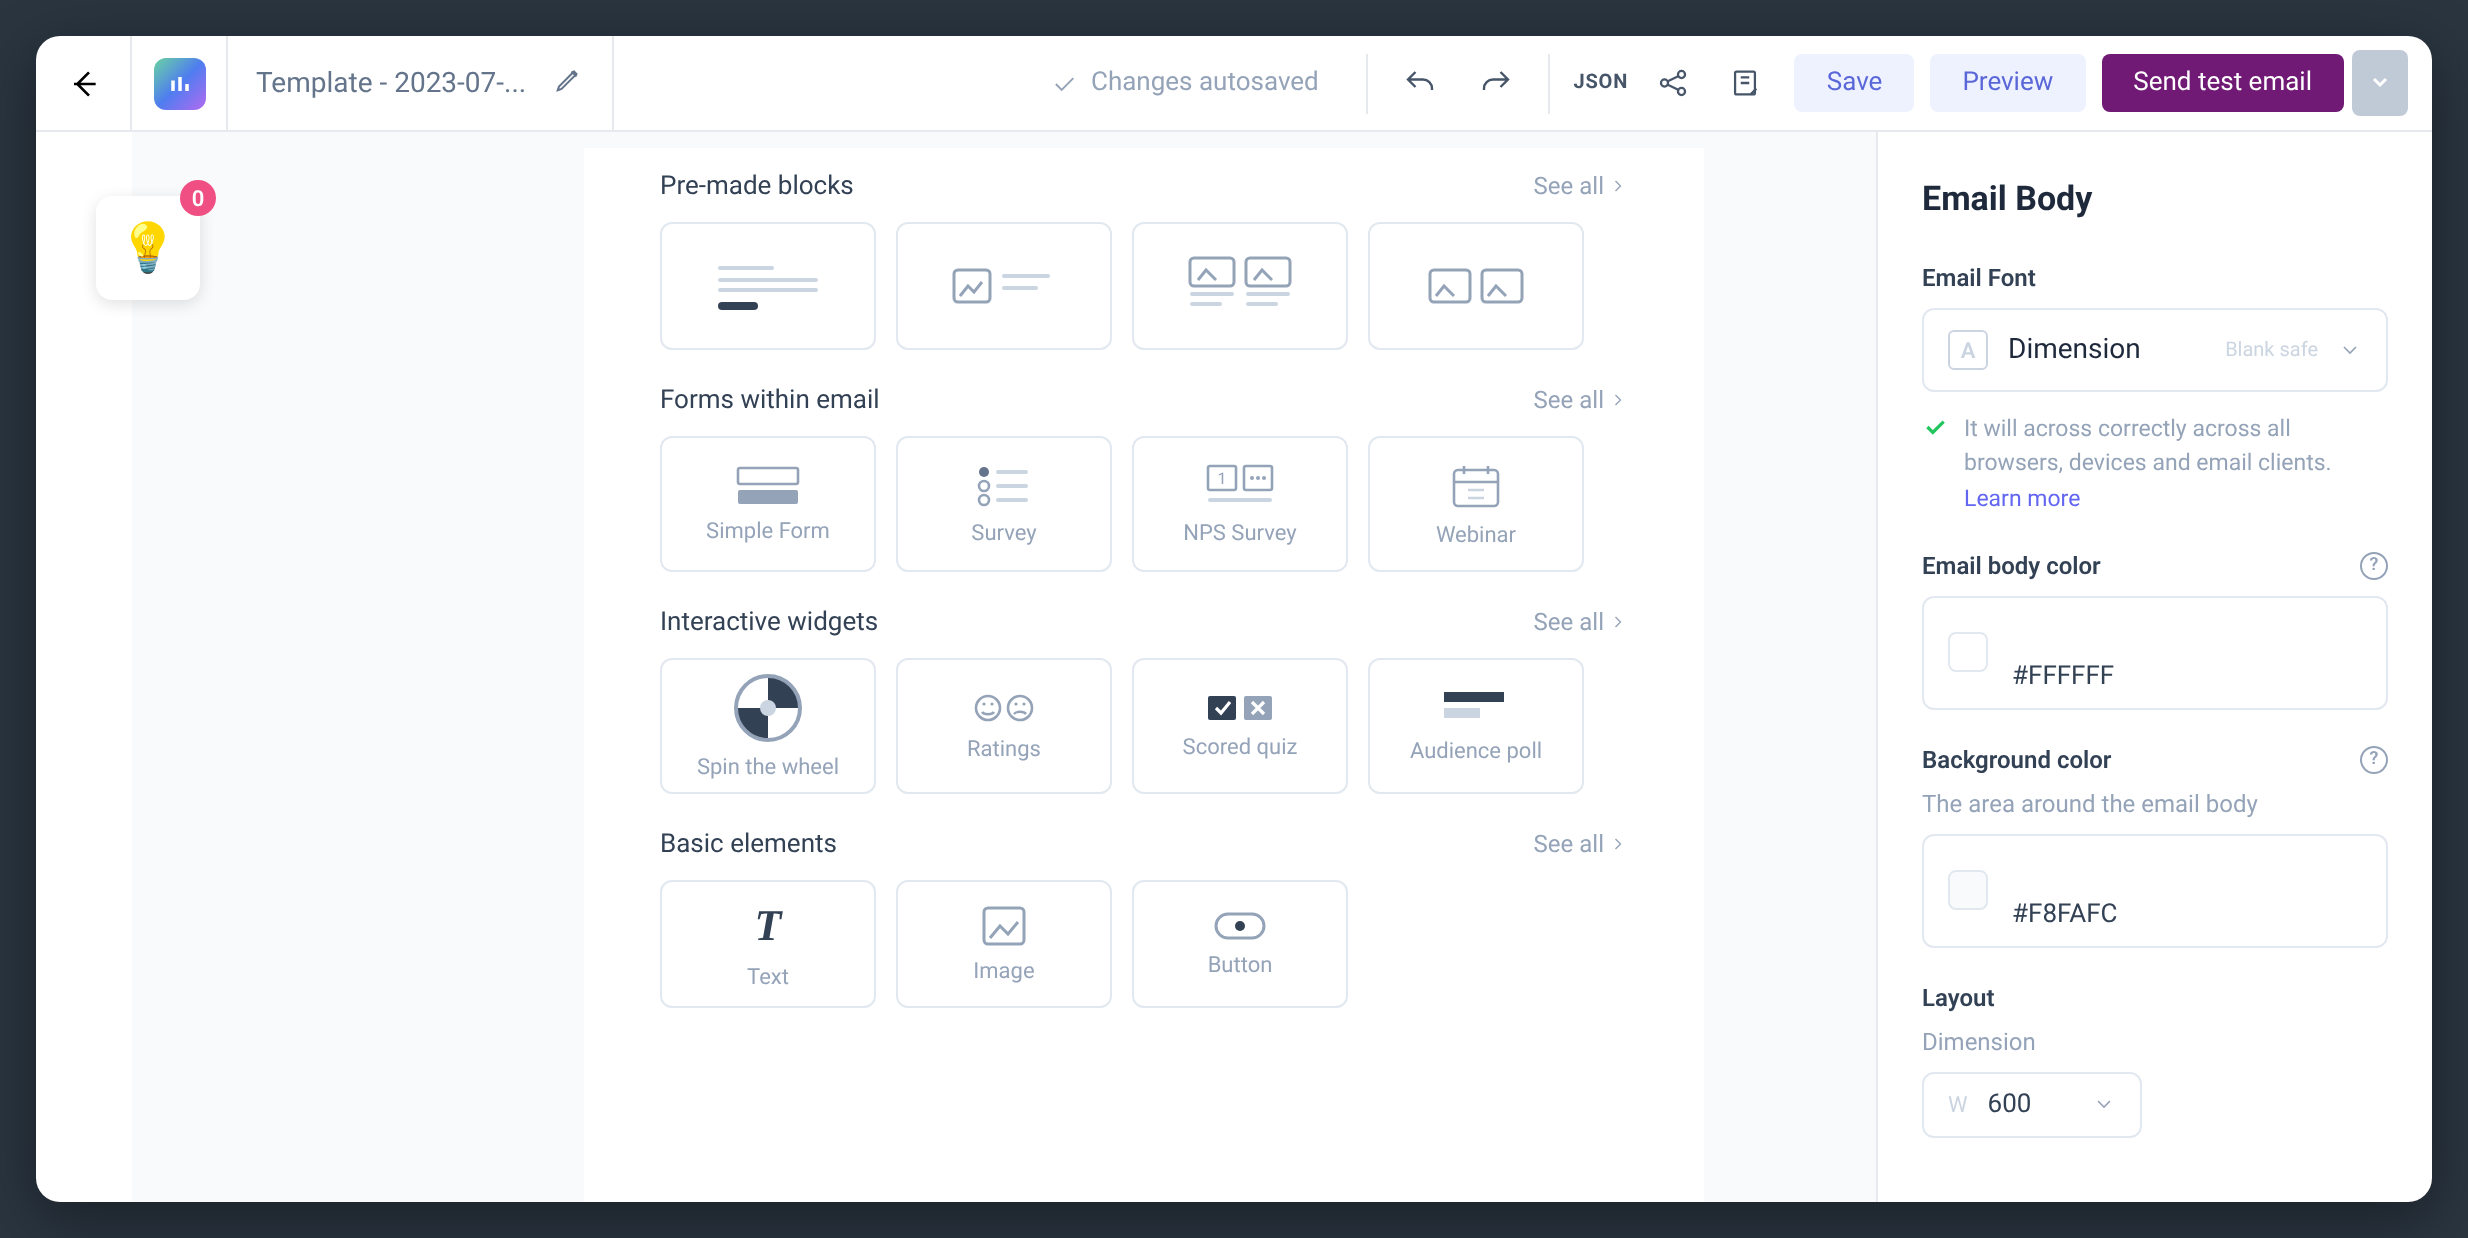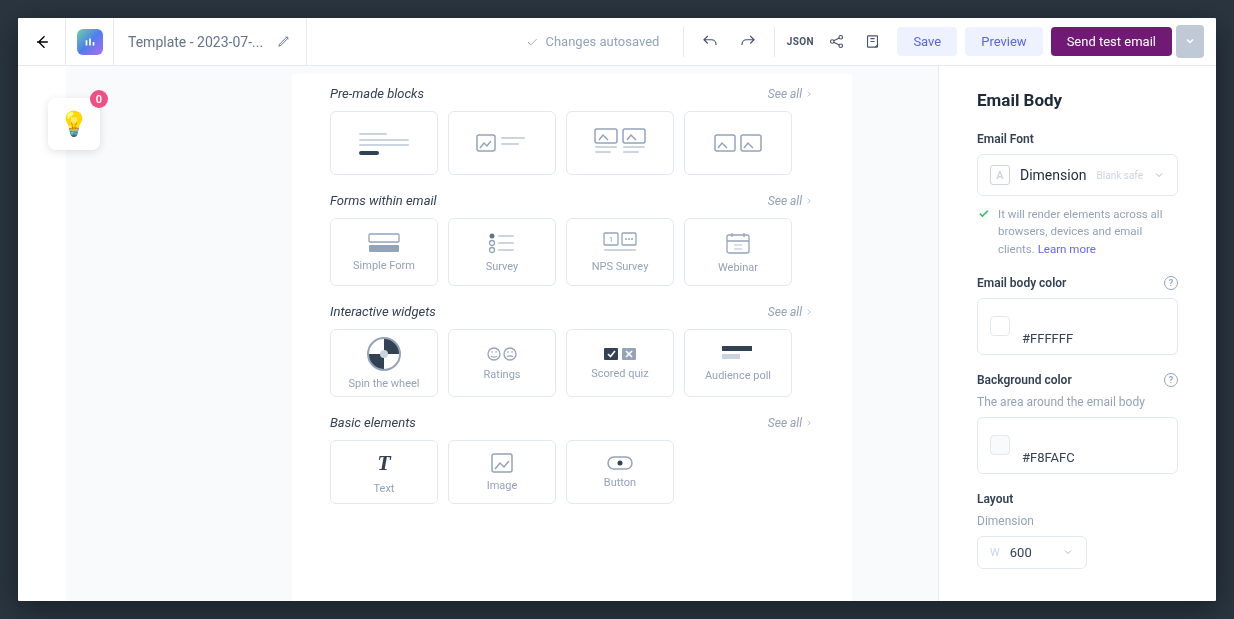--- a/index.html
+++ b/index.html
@@ -6,21 +6,21 @@
     body {
       font-family: -apple-system, BlinkMacSystemFont, "Segoe UI", Roboto, sans-serif;
       background: #2a3540;
       padding: 18px;
       width: 1234px;
       height: 619px;
       overflow: hidden;
     }
     .app-window {
       background: #fff;
-      border-radius: 1px;
+      border-radius: 12px;
       width: 100%;
       height: 100%;
       display: flex;
       flex-direction: column;
       overflow: hidden;
       box-shadow: 0 8px 30px rgba(0,0,0,0.4);
     }
     
     .header {
       height: 48px;
@@ -194,23 +194,22 @@
     .canvas {
       width: 560px;
       background: #fff;
       min-height: 100%;
       padding: 12px 38px 30px;
     }
     .section { margin-bottom: 18px; }
     .section-hdr {
       display: flex;
       justify-content: space-between;
-      align-items: center;
+      align-items: flex-start;
       margin-bottom: 10px;
-      font-style: italic;
     }
     .section-title {
       font-size: 13px;
       color: #334155;
     }
     .see-all {
       font-size: 12px;
       color: #94a3b8;
       display: flex;
       align-items: center;
@@ -242,21 +241,21 @@
     .tile-icon {
       display: flex;
       align-items: center;
       justify-content: center;
       color: #94a3b8;
     }
     
     .right-panel {
       width: 278px;
       border-left: 1px solid #e6e9ee;
-      padding: 24px 38px;
+      padding: 24px 22px;
       overflow-y: auto;
     }
     .panel-title {
       font-size: 17px;
       font-weight: 700;
       color: #1e293b;
       margin-bottom: 22px;
     }
     .field-label {
       font-size: 12px;
@@ -672,21 +671,21 @@
             <path d="M6 9l6 6 6-6"></path>
           </svg>
       </div>
       <div class="hint-row">
         <span class="check-mark">
           <svg width="13" height="13" viewBox="0 0 24 24" fill="none" stroke="currentColor" stroke-width="3">
               <path d="M5 12l5 5L20 7"></path>
             </svg>
         </span>
         <span>
-          <span>It will render elements across all browsers, devices and email clients.</span>
+          <span>It will across correctly across all browsers, devices and email clients.</span>
           <a>Learn more</a>
         </span>
       </div>
 
       <div class="field-label">
         <span>Email body color</span>
         <span class="help-icon">?</span>
       </div>
       <div class="color-input">
         <div class="swatch" style="background:#FFFFFF"></div>

